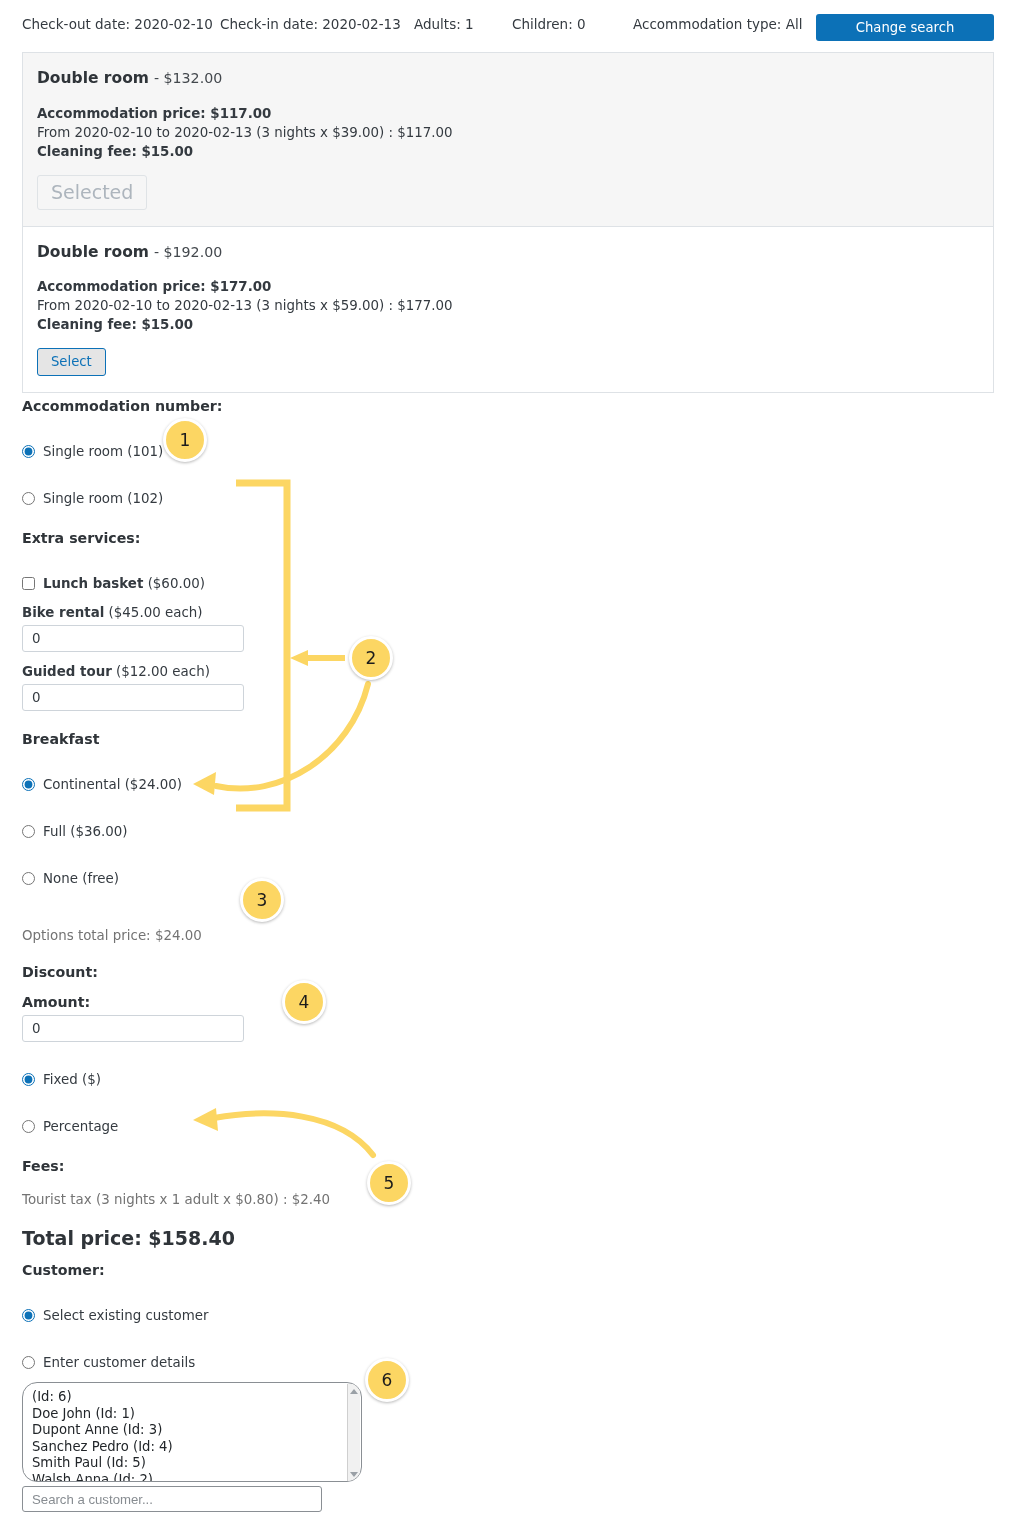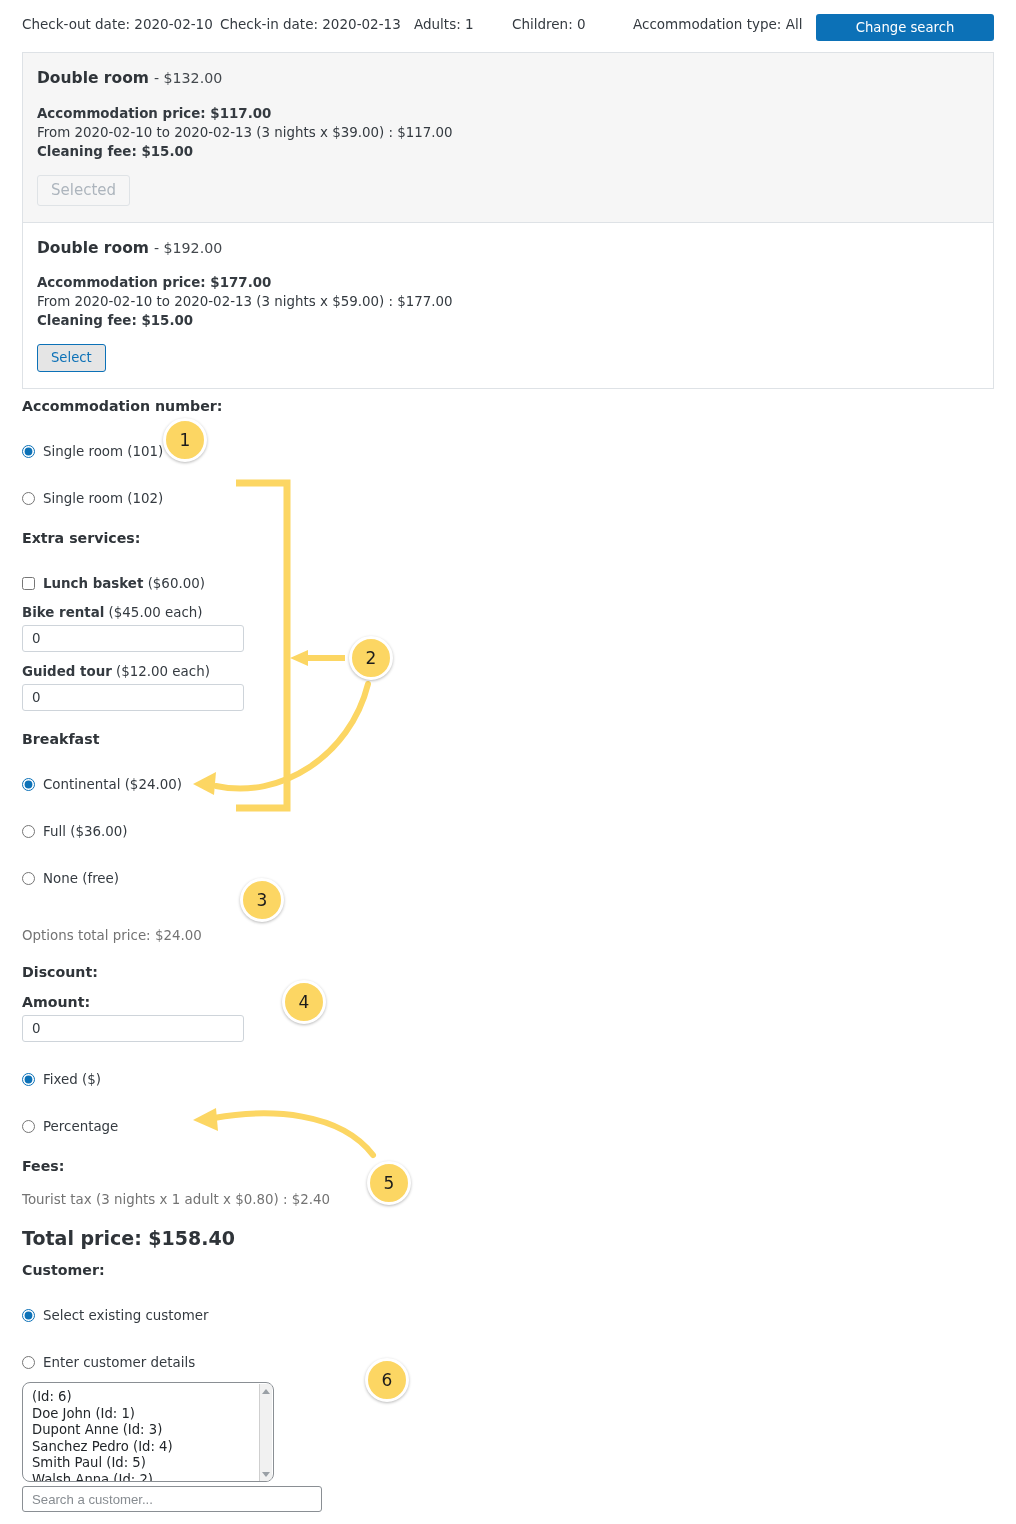--- a/index.html
+++ b/index.html
@@ -78,21 +78,21 @@
   .room-line.b { font-weight: bold; }
 
   .btn-selected {
     margin-top: 14px;
     display: inline-block;
     padding: 5px 13px 6px 13px;
     border: 1px solid #dfe3e6;
     border-radius: 3px;
     background: #f6f6f6;
     color: #adb5bd;
-    font-size: 15px;
+    font-size: 19px;
     font-family: "DejaVu Sans", "Liberation Sans", sans-serif;
     cursor: default;
   }
   .btn-select {
     margin-top: 14px;
     display: inline-block;
     padding: 5px 13px 6px 13px;
     border: 1px solid #0c71b7;
     border-radius: 3px;
     background: #e5e5e5;
@@ -162,24 +162,24 @@
 
   .plain-line {
     font-size: 13.4px;
     color: #737373;
     margin: 18px 0 0 0;
   }
 
   
   .cust-list {
     margin-top: 10px;
-    width: 252px;
+    width: 340px;
     height: 100px;
     border: 1px solid #8a8f94;
-    border-radius: 8px;
+    border-radius: 15px;
     background: #fff;
     position: relative;
     overflow: hidden;
   }
   .cust-list-inner {
     padding: 6px 0 0 9px;
   }
   .cust-opt {
     font-size: 13.2px;
     line-height: 16.6px;

